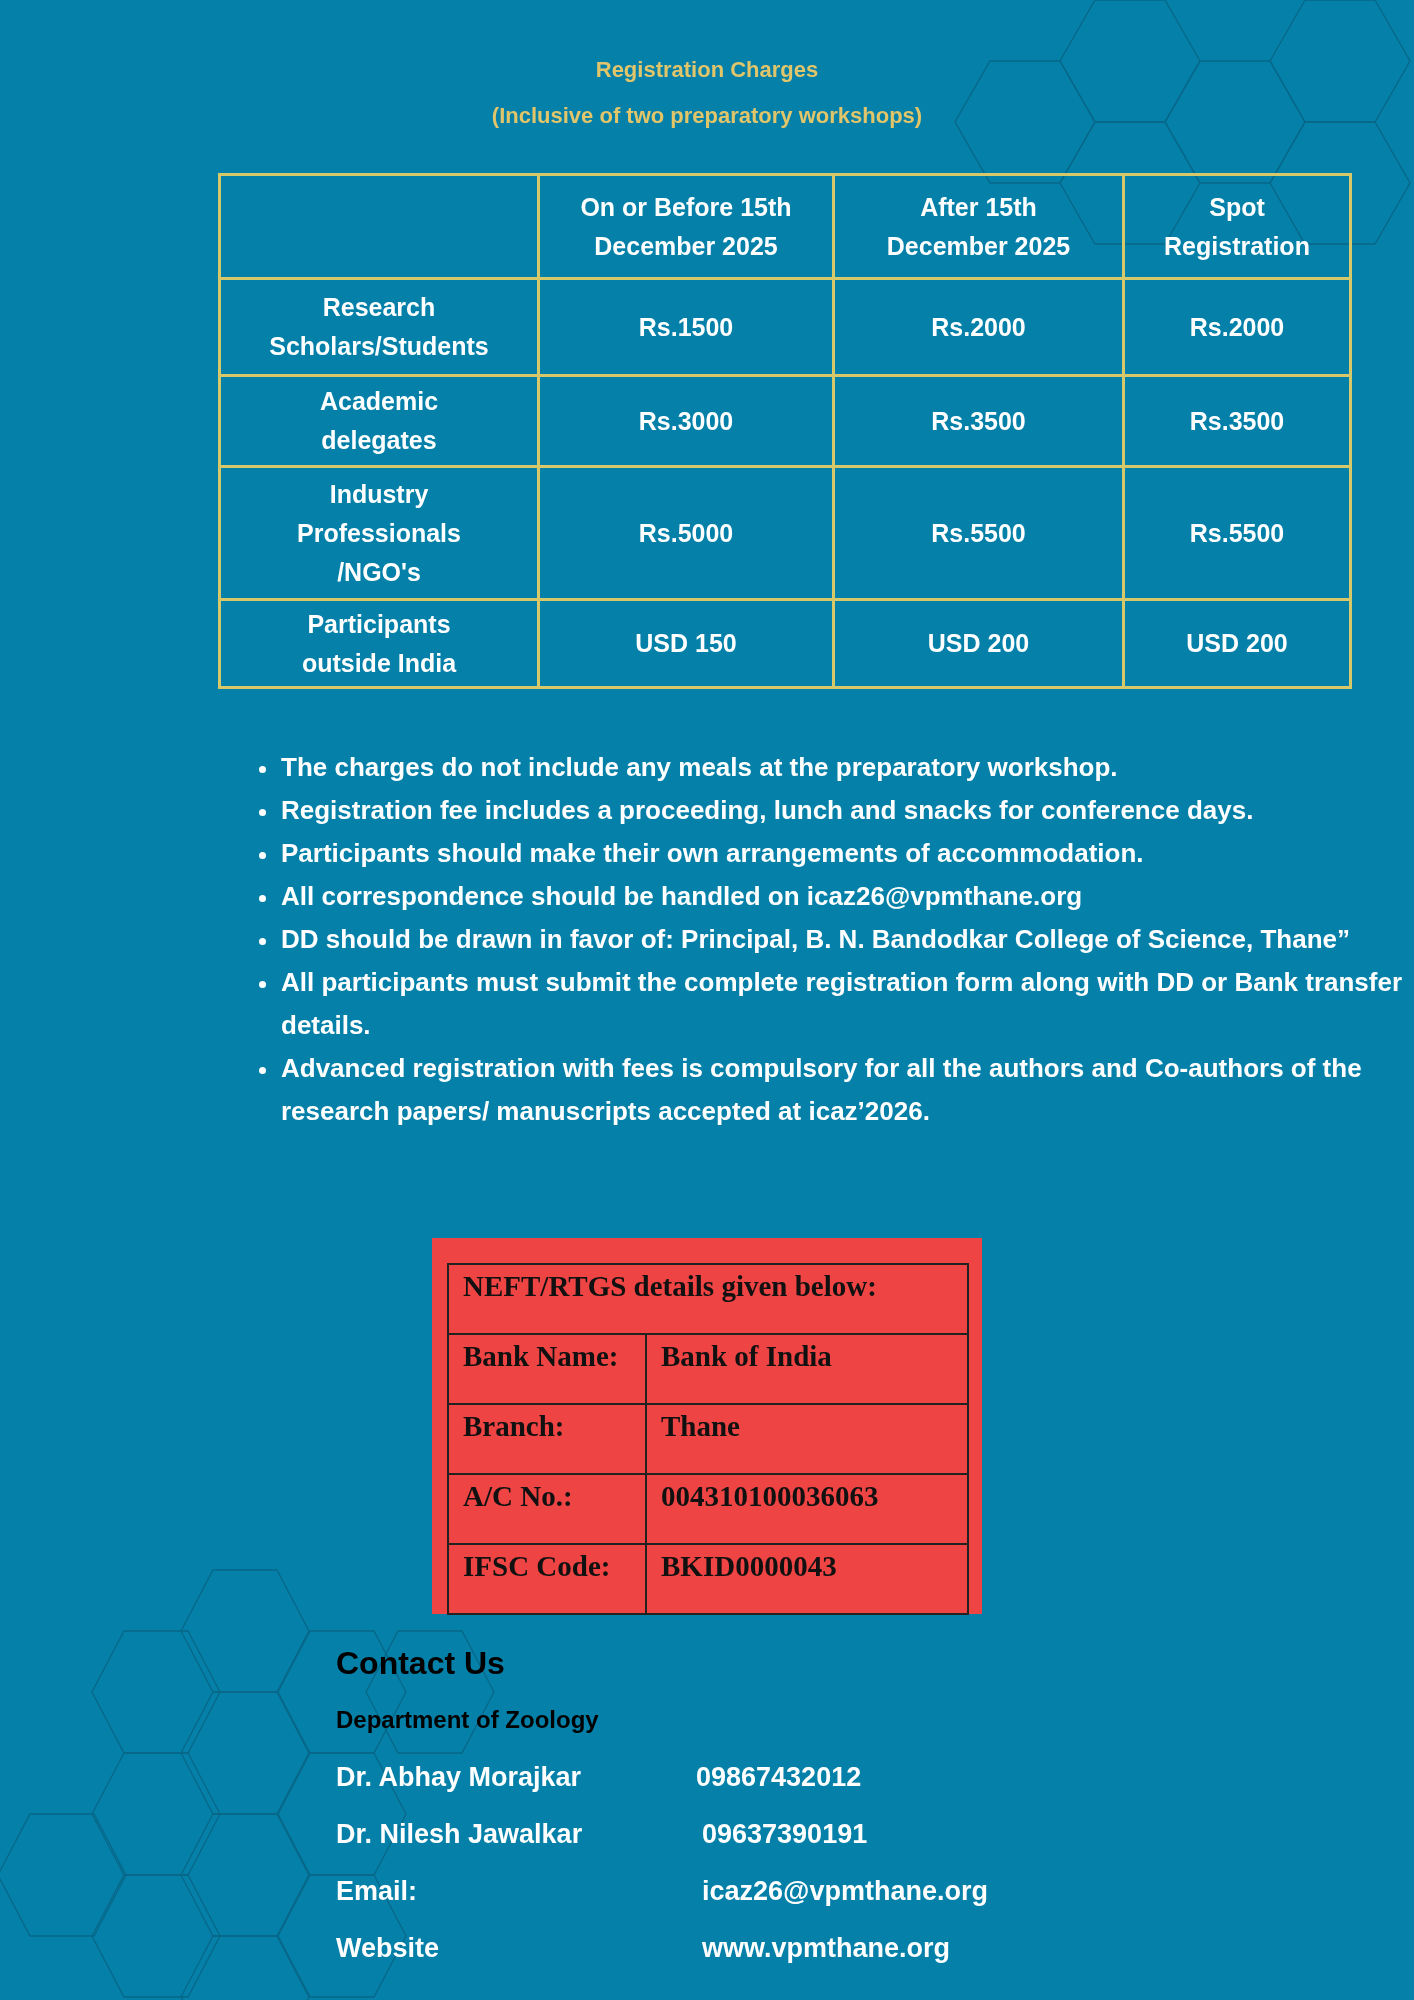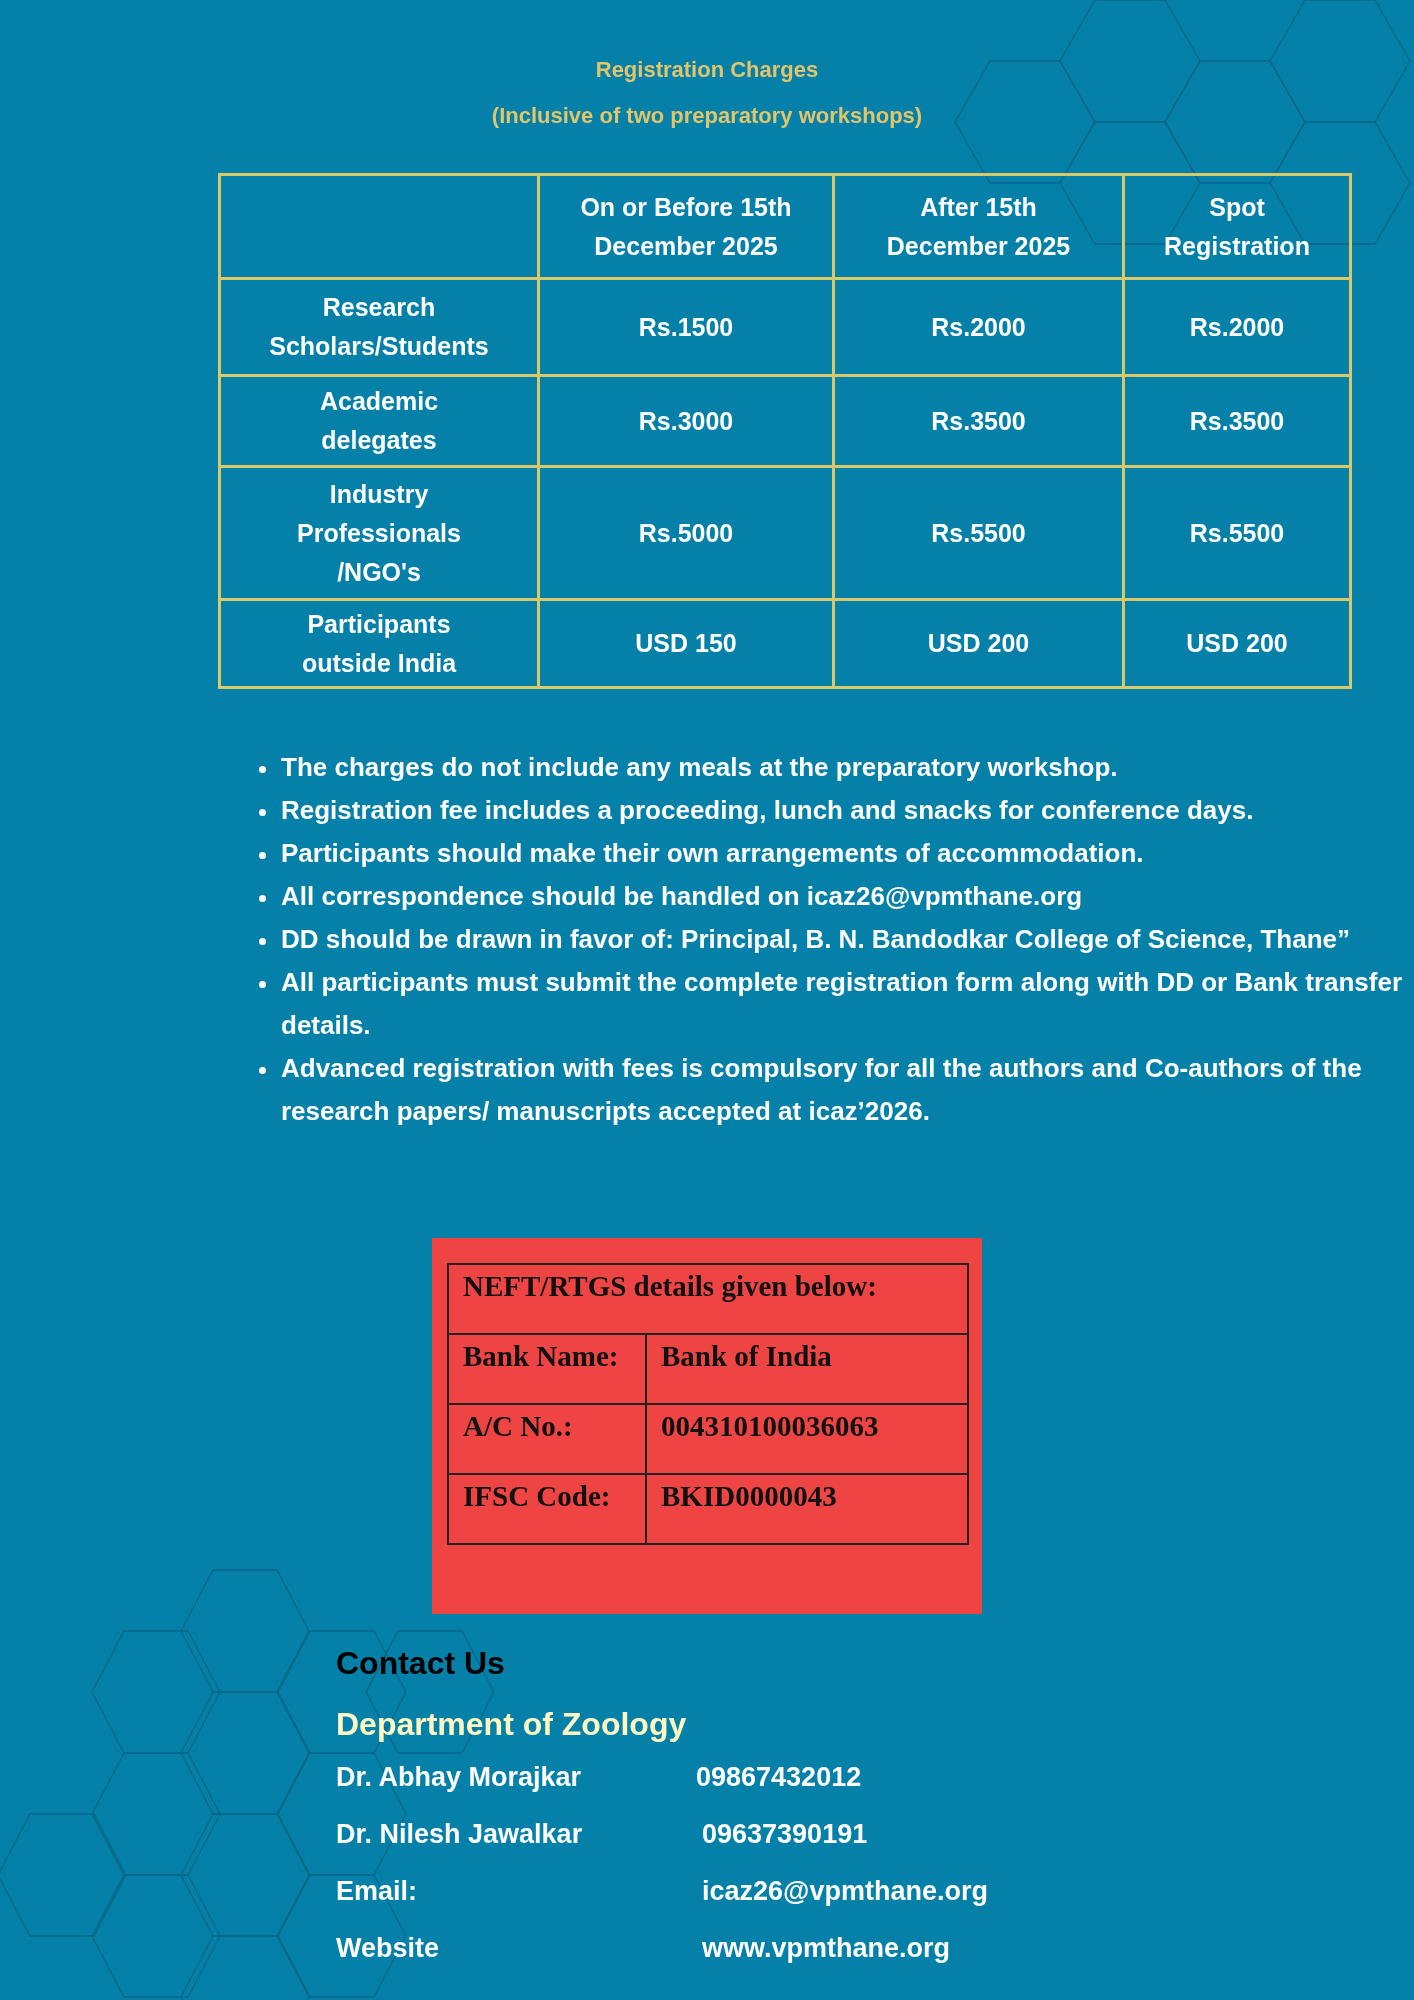--- a/index.html
+++ b/index.html
@@ -45,21 +45,21 @@
   table.bank {
     position:absolute; left:15px; top:25px; width:522px;
     border-collapse:collapse; font-family:"Liberation Serif", "DejaVu Serif", serif;
     color:#111; font-weight:bold; font-size:29px;
   }
   table.bank td { border:2px solid #222; height:64px; vertical-align:top; padding:4px 14px 0 14px; line-height:34px; }
   table.bank td.lbl { width:168px; }
 
   .contact { position:absolute; left:336px; color:#000000; font-weight:bold; }
   .contact-title { top:1645px; font-size:32px; }
-  .dept { top:1706px; font-size:32px; color:#fef9c3; }
+  .dept { top:1706px; font-size:24px; color:#000000; }
   .crow { position:absolute; left:336px; font-size:27px; font-weight:bold; color:#fff; width:800px; }
   .crow .k { position:absolute; left:0; }
   .crow .v { position:absolute; left:360px; }
 </style>
 </head>
 <body>
 
 <svg class="hex-layer" viewBox="0 0 1414 2000" xmlns="http://www.w3.org/2000/svg">
   <g fill="none" stroke="#0a5f7e" stroke-width="1.3" opacity="0.75">
 
@@ -137,20 +137,24 @@
   <table class="bank">
     <tbody>
         <tr>
       <td colspan="2">NEFT/RTGS details given below:</td>
     </tr>
     <tr>
       <td class="lbl">Bank Name:</td>
       <td>Bank of India</td>
     </tr>
     <tr>
+      <td class="lbl">Branch:</td>
+      <td>Thane</td>
+    </tr>
+    <tr>
       <td class="lbl">A/C No.:</td>
       <td>004310100036063</td>
     </tr>
     <tr>
       <td class="lbl">IFSC Code:</td>
       <td>BKID0000043</td>
     </tr>
   </tbody>
     </table>
 </div>

